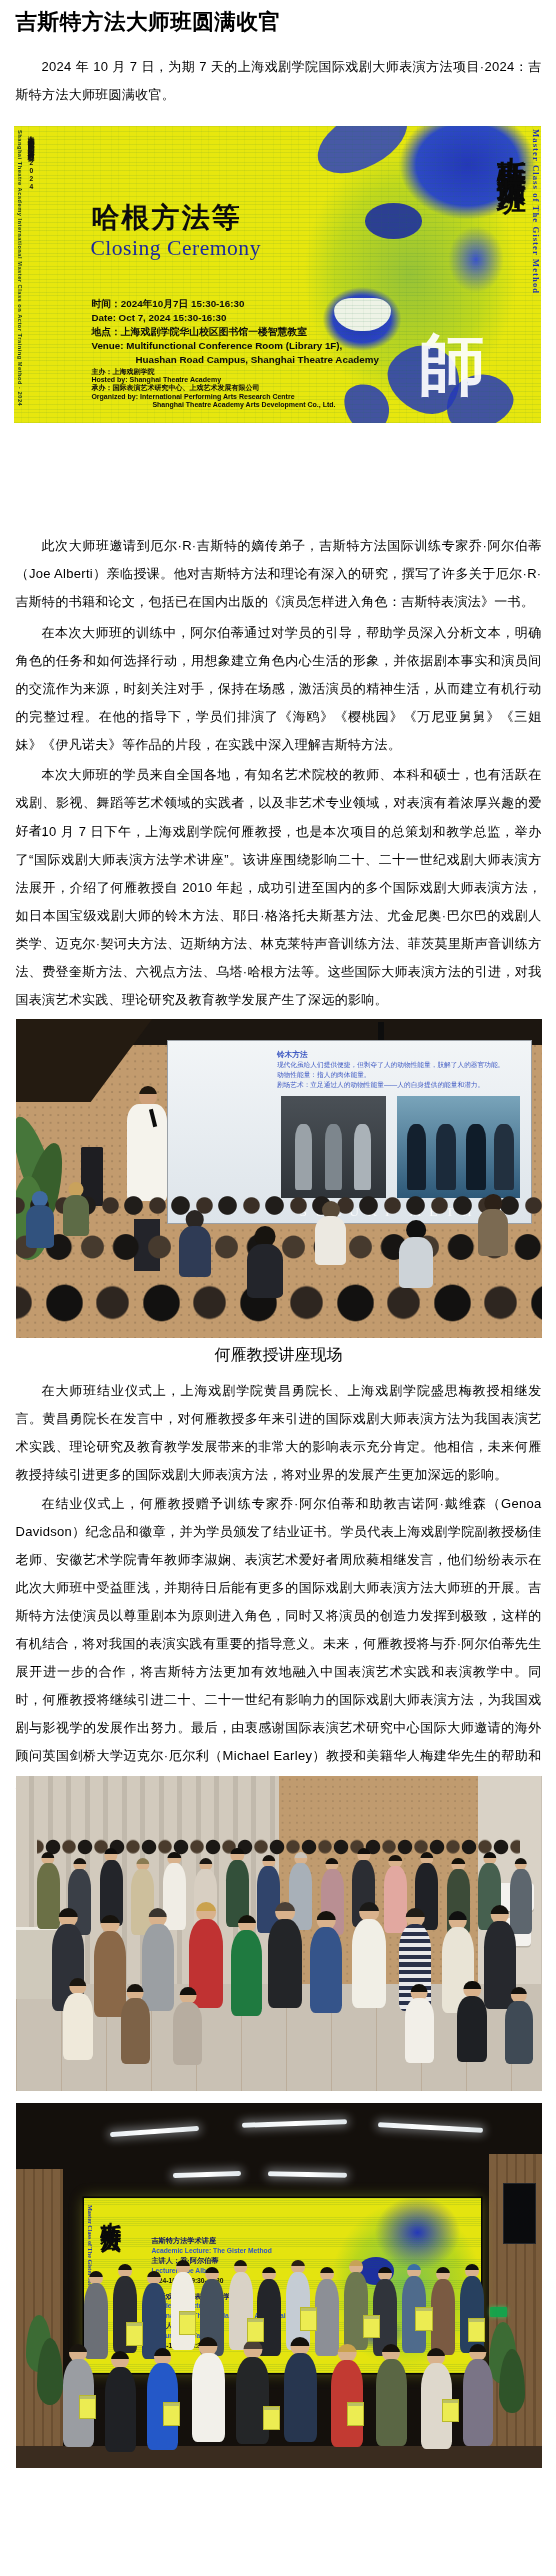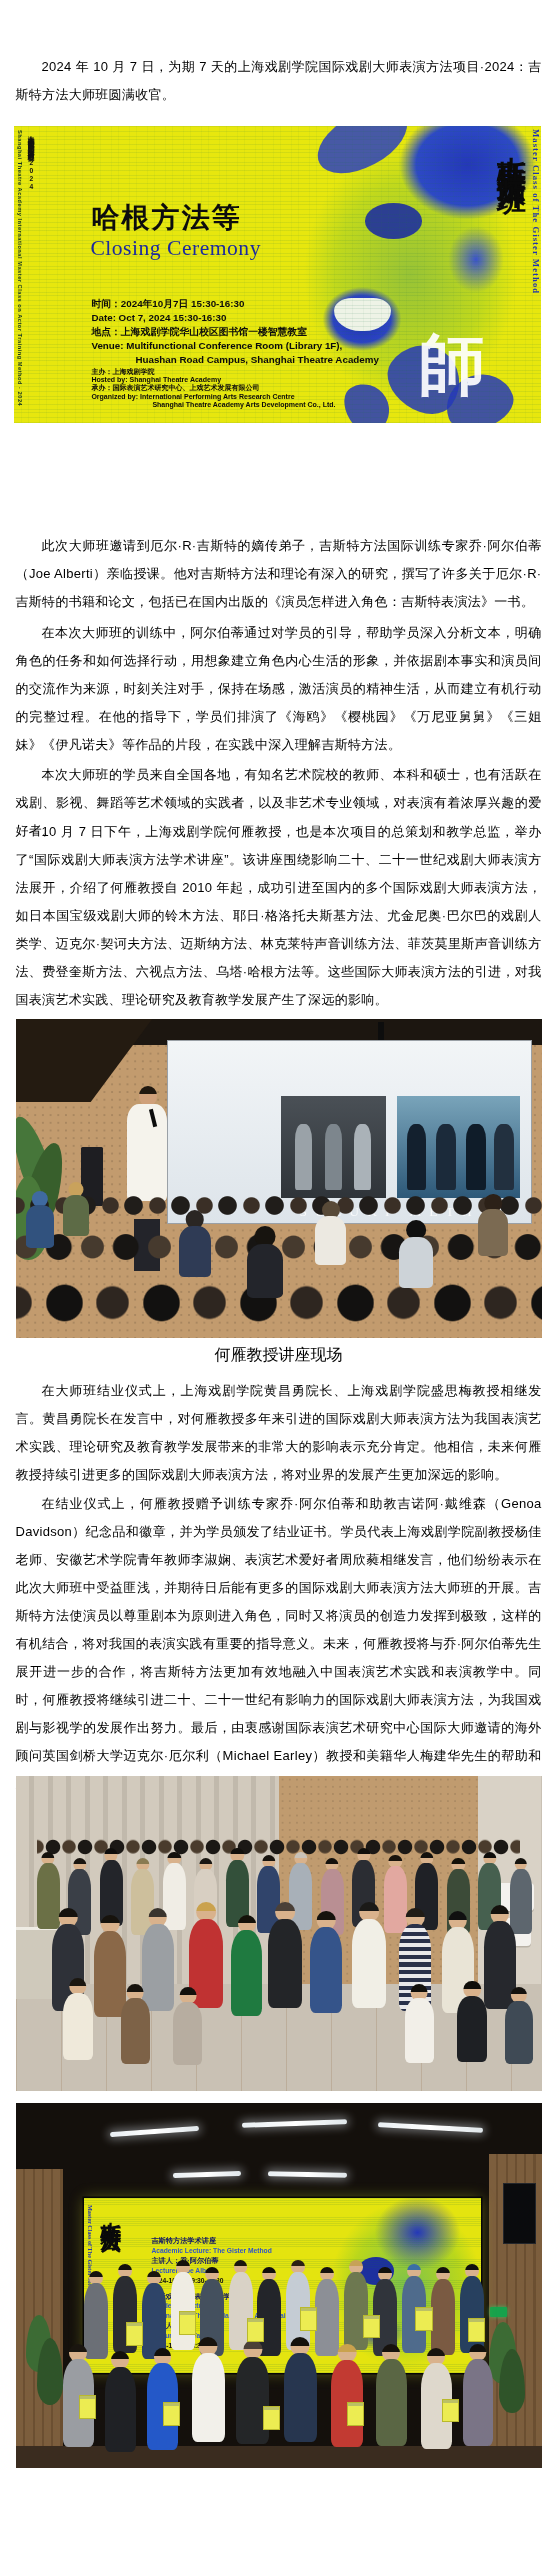--- a/index.html
+++ b/index.html
@@ -123,20 +123,21 @@
   .led-text .gap{height:6.2px;}
   .led-face{position:absolute;left:58%;top:0;width:42%;height:100%;}
   .ph3 .plant{position:absolute;width:7%;height:26%;}
   .ph3 .floor{position:absolute;left:0;bottom:0;width:100%;height:6%;background:#3a2c1f;}
 </style>
 </head>
 <body>
 
 <div class="page">
 
+  <h1 class="title">吉斯特方法大师班圆满收官</h1>
 
   <p class="para" style="top:53px">2024 年 10 月 7 日，为期 7 天的上海戏剧学院国际戏剧大师表演方法项目·2024：吉斯特方法大师班圆满收官。</p>
 
   <div class="poster">
     <div class="poster-face">
       <div class="blob" style="left:6%;top:-6%;width:96%;height:112%;background:radial-gradient(closest-side,#8fbf3a,#bcd71e 55%,transparent 78%);opacity:.9"></div>
       <div class="blob" style="left:44%;top:-10%;width:60%;height:46%;background:radial-gradient(closest-side,#2438b8,#2d49c5 60%,transparent 80%)"></div>
       <div class="blob" style="left:20%;top:-4%;width:34%;height:18%;background:#2a3fc0;transform:rotate(-28deg);opacity:.85"></div>
       <div class="blob" style="left:38%;top:26%;width:20%;height:12%;background:#1d2f9e;opacity:.9"></div>
       <div class="blob" style="left:64%;top:30%;width:26%;height:30%;background:radial-gradient(closest-side,#3a53cc,transparent 75%)"></div>
@@ -176,20 +177,26 @@
   <p class="para" style="top:818px">10 月 7 日下午，上海戏剧学院何雁教授，也是本次项目的总策划和教学总监，举办了“国际戏剧大师表演方法学术讲座”。该讲座围绕影响二十、二十一世纪戏剧大师表演方法展开，介绍了何雁教授自 2010 年起，成功引进至国内的多个国际戏剧大师表演方法，如日本国宝级戏剧大师的铃木方法、耶日·格洛托夫斯基方法、尤金尼奥·巴尔巴的戏剧人类学、迈克尔·契诃夫方法、迈斯纳方法、林克莱特声音训练方法、菲茨莫里斯声音训练方法、费登奎斯方法、六视点方法、乌塔·哈根方法等。这些国际大师表演方法的引进，对我国表演艺术实践、理论研究及教育教学发展产生了深远的影响。</p>
 
   <div class="photo ph1">
     <div class="peg"></div>
     <div class="ceil"></div>
     <div class="ceil2"></div>
     <div class="cam"></div>
     <div class="spk"></div>
 
     <div class="screen">
+      <div class="slide-text">
+        <div class="st-title">铃木方法</div>
+        <div>现代化虽给人们提供便捷，但剥夺了人的动物性能量，肢解了人的器官功能。</div>
+        <div>动物性能量：指人的肉体能量。</div>
+        <div>剧场艺术：立足通过人的动物性能量——人的自身提供的能量和潜力。</div>
+      </div>
       <div class="simg s1">
         <div class="fig" style="left:14%;background:#9aa2a8"></div>
         <div class="fig" style="left:42%;background:#7d868d"></div>
         <div class="fig" style="left:70%;background:#aab2b8"></div>
       </div>
       <div class="simg s2">
         <div class="fig" style="left:8%;background:#13202e"></div>
         <div class="fig" style="left:32%;background:#1b2a3a"></div>
         <div class="fig" style="left:56%;background:#0f1c29"></div>
         <div class="fig" style="left:79%;background:#22303f"></div>

